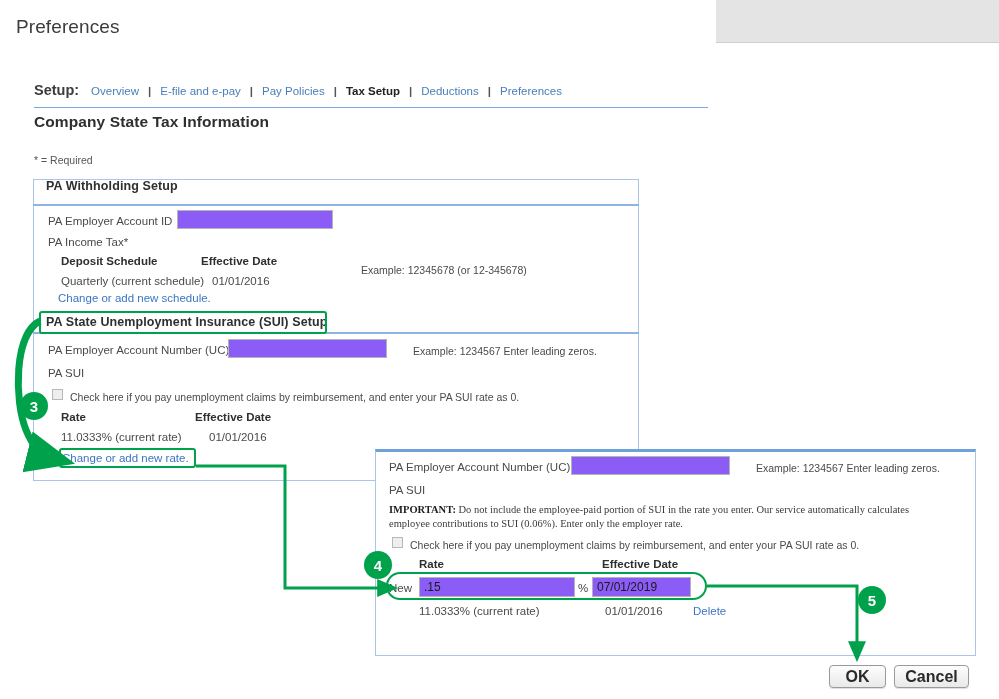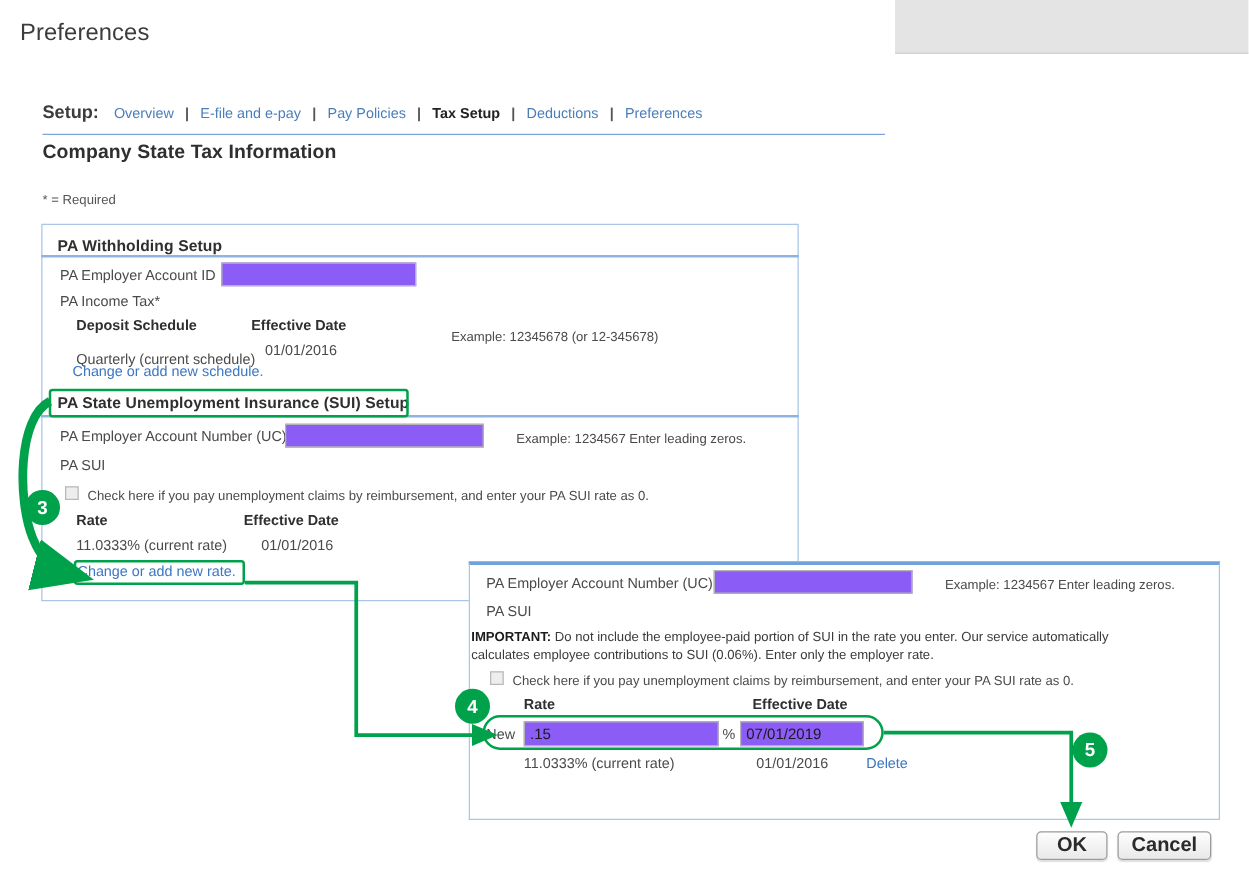--- a/index.html
+++ b/index.html
@@ -116,21 +116,21 @@
 
   .wh-head {
     position: absolute;
     left: 33px;
     top: 179px;
     width: 606px;
     height: 27px;
     box-sizing: border-box;
     border-bottom: 2px solid #8fb4e0;
     display: flex;
-    align-items: flex-end;
+    align-items: flex-start;
     padding-left: 13px;
   }
 
   .sui-head {
     position: absolute;
     left: 33px;
     top: 311px;
     width: 606px;
     height: 23px;
     box-sizing: border-box;
@@ -297,21 +297,21 @@
 
   <span class="lbl abs" style="left:48px; top:215px;">PA Employer Account ID</span>
   <input class="tinput abs" type="text" style="left: 177px; top: 210px; width: 156px; height: 19px;" value="">
   <span class="hint abs" style="left:361px; top:216px;margin-top:48px;">Example: 12345678   (or 12-345678)</span>
 
   <span class="lbl abs" style="left:48px; top:236px;">PA Income Tax*</span>
 
   <span class="lbl-b abs" style="left:61px; top:255px;">Deposit Schedule</span>
   <span class="lbl-b abs" style="left:201px; top:255px;">Effective Date</span>
 
-  <span class="val abs" style="left:61px; top:282px;">Quarterly (current schedule)</span>
+  <span class="val abs" style="left:61px; top:275px;">Quarterly (current schedule)</span>
   <span class="val abs" style="left:212px; top:275px;">01/01/2016</span>
 
   <a class="link abs" href="#" style="left:58px; top:292px;">Change or add new schedule.</a>
 
   <div class="sui-head">
     <span class="band-title">PA State Unemployment Insurance (SUI) Setup</span>
   </div>
 
   <span class="lbl abs" style="left:48px; top:344px;">PA Employer Account Number (UC)</span>
   <input class="tinput abs" type="text" style="left: 228px; top: 339px; width: 159px; height: 19px;" value="">
@@ -331,21 +331,21 @@
   <a class="link abs" href="#" style="left:62px; top:452px;">Change or add new rate.</a>
 
   <div class="panel-front"></div>
 
   <span class="lbl abs" style="left:389px; top:461px;">PA Employer Account Number (UC)</span>
   <input class="tinput abs" type="text" style="left: 571px; top: 456px; width: 159px; height: 19px;" value="">
   <span class="hint abs" style="left:756px; top:462px;">Example: 1234567   Enter leading zeros.</span>
 
   <span class="lbl abs" style="left:389px; top:484px;">PA SUI</span>
 
-  <div class="important abs" style="left:377px; top:503px;">
+  <div class="important abs" style="left:389px; top:503px;font-family:Liberation Serif, serif;">
     <b>IMPORTANT:</b><span> Do not include the employee-paid portion of SUI in the rate you enter. Our service automatically calculates employee contributions to SUI (0.06%). Enter only the employer rate.</span>
   </div>
 
   <span class="cbox abs" style="left:392px; top:537px;"></span>
   <span class="hint abs" style="left:410px; top:539px;">Check here if you pay unemployment claims by reimbursement, and enter your PA SUI rate as 0.</span>
 
   <span class="lbl-b abs" style="left:419px; top:558px;">Rate</span>
   <span class="lbl-b abs" style="left:602px; top:558px;">Effective Date</span>
 
   <span class="lbl abs" style="left:389px; top:582px;">New</span>

